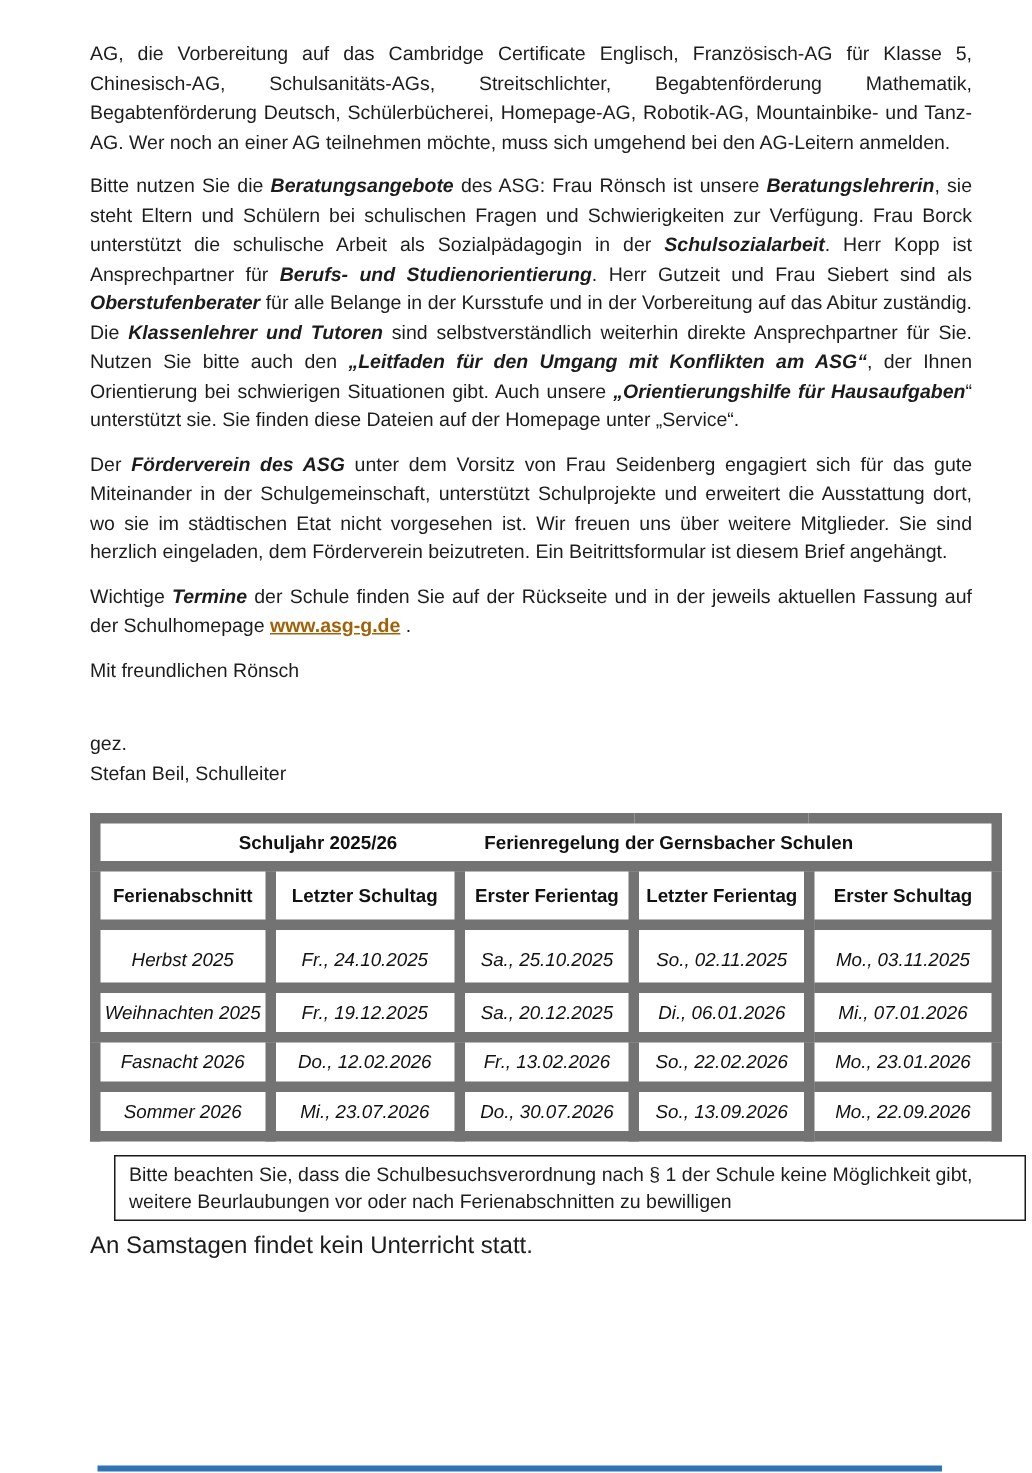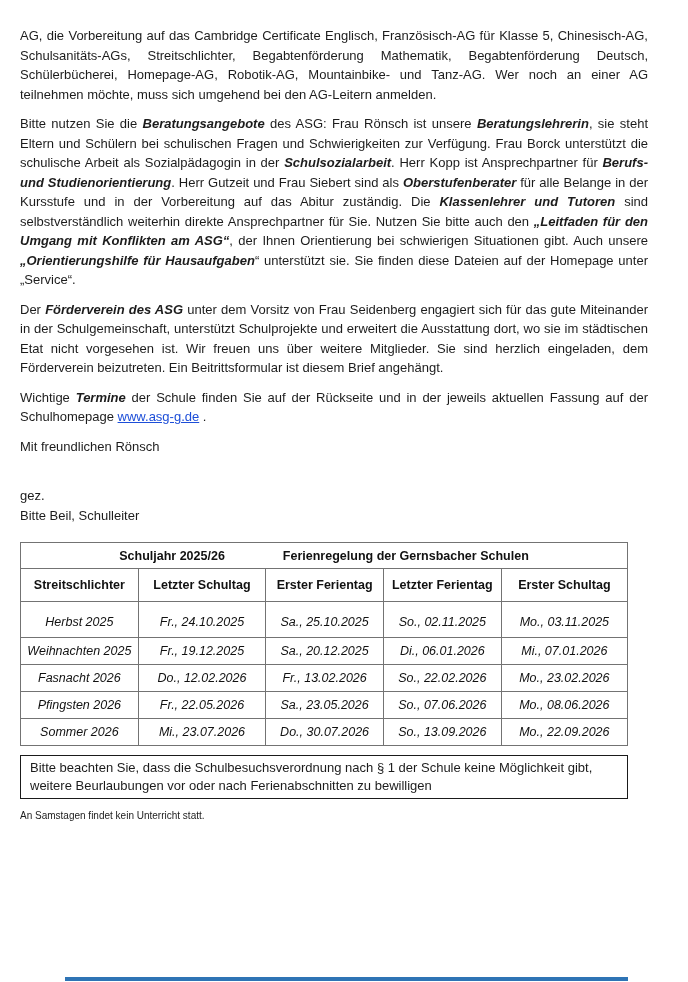--- a/index.html
+++ b/index.html
@@ -1,89 +1,89 @@
 <!DOCTYPE html>
 <html lang="de"><head>
 <meta charset="utf-8">
 <style>
   html,body{margin:0;padding:0;background:#fff;}
   .page{
     width:688px;height:982px;position:relative;overflow:hidden;
     background:#fff;color:#1c1c1c;
     font-family:"Liberation Sans",sans-serif;
     box-sizing:border-box;
-    padding:26px 40px 0 20px;
+    padding:26px 40px 0 60px;
   }
   .body-text p{
     margin:0 0 10px 0;
     font-size:13px;line-height:19.5px;
     text-align:justify;
   }
   .body-text .b{font-weight:bold;font-style:italic;}
   a.link{color:#3333cc;text-decoration:underline;cursor:pointer;}
   .sig-block{margin-top:30px;font-size:13px;line-height:20px;}
   .sig-block p{margin:0;}
   
   table.ferien{
     width:608px;margin-top:16px;border-collapse:collapse;
     font-size:12.5px;color:#111;
   }
-  table.ferien td,table.ferien th{border:1px solid #737373;}
+  table.ferien td,table.ferien th{border:7px solid #737373;}
   td.title-cell{padding:6px 4px 5px 4px;text-align:center;}
   td.title-cell .tl{font-weight:bold;}
   td.title-cell .tspacer{display:inline-block;width:58px;}
   td.title-cell .tr{font-weight:bold;}
   td.subtitle-cell{padding:2px 26px 8px 26px;text-align:center;line-height:17.5px;}
   table.ferien th{
     font-weight:bold;text-align:center;
     padding:9px 2px;font-size:12.5px;
   }
   table.ferien td.cell{
     text-align:center;padding:6px 2px;font-style:italic;
   }
   table.ferien tr.first-row td.cell{padding:13px 2px 8px 2px;}
   
   .note-box{
     width:608px;box-sizing:border-box;margin-top:9px;
     border:1px solid #1a1a1a;
     padding:3px 9px 4px 9px;
-    font-size:13px;line-height:17.5px;text-align:left;
+    font-size:13px;line-height:17.5px;text-align:left;margin-left:16px;
   }
-  .saturday-note{margin:8px 0 0 0;font-size:10px;line-height:18px;}
+  .saturday-note{margin:8px 0 0 0;font-size:16px;line-height:18px;}
   .footer-bar{
     position:absolute;left:65px;right:60px;bottom:1px;height:4px;
   }
 </style>
 </head>
 <body>
 
 <div class="page">
 
   <div class="body-text">
     <p><span>AG, die Vorbereitung auf das Cambridge Certificate Englisch, Französisch-AG für Klasse 5, Chinesisch-AG, Schulsanitäts-AGs, Streitschlichter, Begabtenförderung Mathematik, Begabtenförderung Deutsch, Schülerbücherei, Homepage-AG, Robotik-AG, Mountainbike- und Tanz-AG. Wer noch an einer AG teilnehmen möchte, muss sich umgehend bei den AG-Leitern anmelden.</span></p>
     <p><span>Bitte nutzen Sie die </span><span class="b">Beratungsangebote</span><span> des ASG: Frau Rönsch ist unsere </span><span class="b">Beratungslehrerin</span><span>, sie steht Eltern und Schülern bei schulischen Fragen und Schwierigkeiten zur Verfügung. Frau Borck unterstützt die schulische Arbeit als Sozialpädagogin in der </span><span class="b">Schulsozialarbeit</span><span>. Herr Kopp ist Ansprechpartner für </span><span class="b">Berufs- und Studienorientierung</span><span>. Herr Gutzeit und Frau Siebert sind als </span><span class="b">Oberstufenberater</span><span> für alle Belange in der Kursstufe und in der Vorbereitung auf das Abitur zuständig. Die </span><span class="b">Klassenlehrer und Tutoren</span><span> sind selbstverständlich weiterhin direkte Ansprechpartner für Sie. Nutzen Sie bitte auch den </span><span class="b">„Leitfaden für den Umgang mit Konflikten am ASG“</span><span>, der Ihnen Orientierung bei schwierigen Situationen gibt. Auch unsere </span><span class="b">„Orientierungshilfe für Hausaufgaben</span><span>“ unterstützt sie. Sie finden diese Dateien auf der Homepage unter „Service“.</span></p>
     <p><span>Der </span><span class="b">Förderverein des ASG</span><span> unter dem Vorsitz von Frau Seidenberg engagiert sich für das gute Miteinander in der Schulgemeinschaft, unterstützt Schulprojekte und erweitert die Ausstattung dort, wo sie im städtischen Etat nicht vorgesehen ist. Wir freuen uns über weitere Mitglieder. Sie sind herzlich eingeladen, dem Förderverein beizutreten. Ein Beitrittsformular ist diesem Brief angehängt.</span></p>
-    <p><span>Wichtige </span><span class="b">Termine</span><span> der Schule finden Sie auf der Rückseite und  in der jeweils aktuellen Fassung auf der Schulhomepage </span><a class="link" href="#" style="color: #1d4ed8;">www.asg-g.de</a><span> .</span></p>
+    <p><span>Wichtige </span><span class="b">Termine</span><span> der Schule finden Sie auf der Rückseite und  in der jeweils aktuellen Fassung auf der Schulhomepage </span><a class="link" href="#" style="color: #a16207; font-weight: bold;">www.asg-g.de</a><span> .</span></p>
     <p><span>Mit freundlichen Rönsch</span></p>
   </div>
 
   <div class="sig-block">
     <p>gez.</p>
-    <p>Bitte Beil, Schulleiter</p>
+    <p>Stefan Beil, Schulleiter</p>
   </div>
 
   <table class="ferien">
     <tbody>
       <tr>
         <td class="title-cell" colspan="5">
           <span class="tl">Schuljahr 2025/26</span><span class="tspacer"></span><span class="tr">Ferienregelung der Gernsbacher Schulen</span>
         </td>
       </tr>
       <tr id="header-row">
-          <th style="width: 19.4%;">Streitschlichter</th>
+          <th style="width: 19.4%;">Ferienabschnitt</th>
           <th style="width: 21%;">Letzter Schultag</th>
           <th style="width: 19.4%;">Erster Ferientag</th>
           <th style="width: 19.4%;">Letzter Ferientag</th>
           <th style="width: 20.8%;">Erster Schultag</th>
         </tr>
 
     <tr class="first-row">
           <td class="cell">Herbst 2025</td>
           <td class="cell">Fr., 24.10.2025</td>
           <td class="cell">Sa., 25.10.2025</td>
@@ -95,28 +95,21 @@
           <td class="cell">Fr., 19.12.2025</td>
           <td class="cell">Sa., 20.12.2025</td>
           <td class="cell">Di., 06.01.2026</td>
           <td class="cell">Mi., 07.01.2026</td>
         </tr>
         <tr>
           <td class="cell">Fasnacht 2026</td>
           <td class="cell">Do., 12.02.2026</td>
           <td class="cell">Fr., 13.02.2026</td>
           <td class="cell">So., 22.02.2026</td>
-          <td class="cell">Mo., 23.02.2026</td>
-        </tr>
-        <tr>
-          <td class="cell">Pfingsten 2026</td>
-          <td class="cell">Fr., 22.05.2026</td>
-          <td class="cell">Sa., 23.05.2026</td>
-          <td class="cell">So., 07.06.2026</td>
-          <td class="cell">Mo., 08.06.2026</td>
+          <td class="cell">Mo., 23.01.2026</td>
         </tr>
         <tr>
           <td class="cell">Sommer 2026</td>
           <td class="cell">Mi., 23.07.2026</td>
           <td class="cell">Do., 30.07.2026</td>
           <td class="cell">So., 13.09.2026</td>
           <td class="cell">Mo., 22.09.2026</td>
         </tr>
       </tbody>
   </table>

